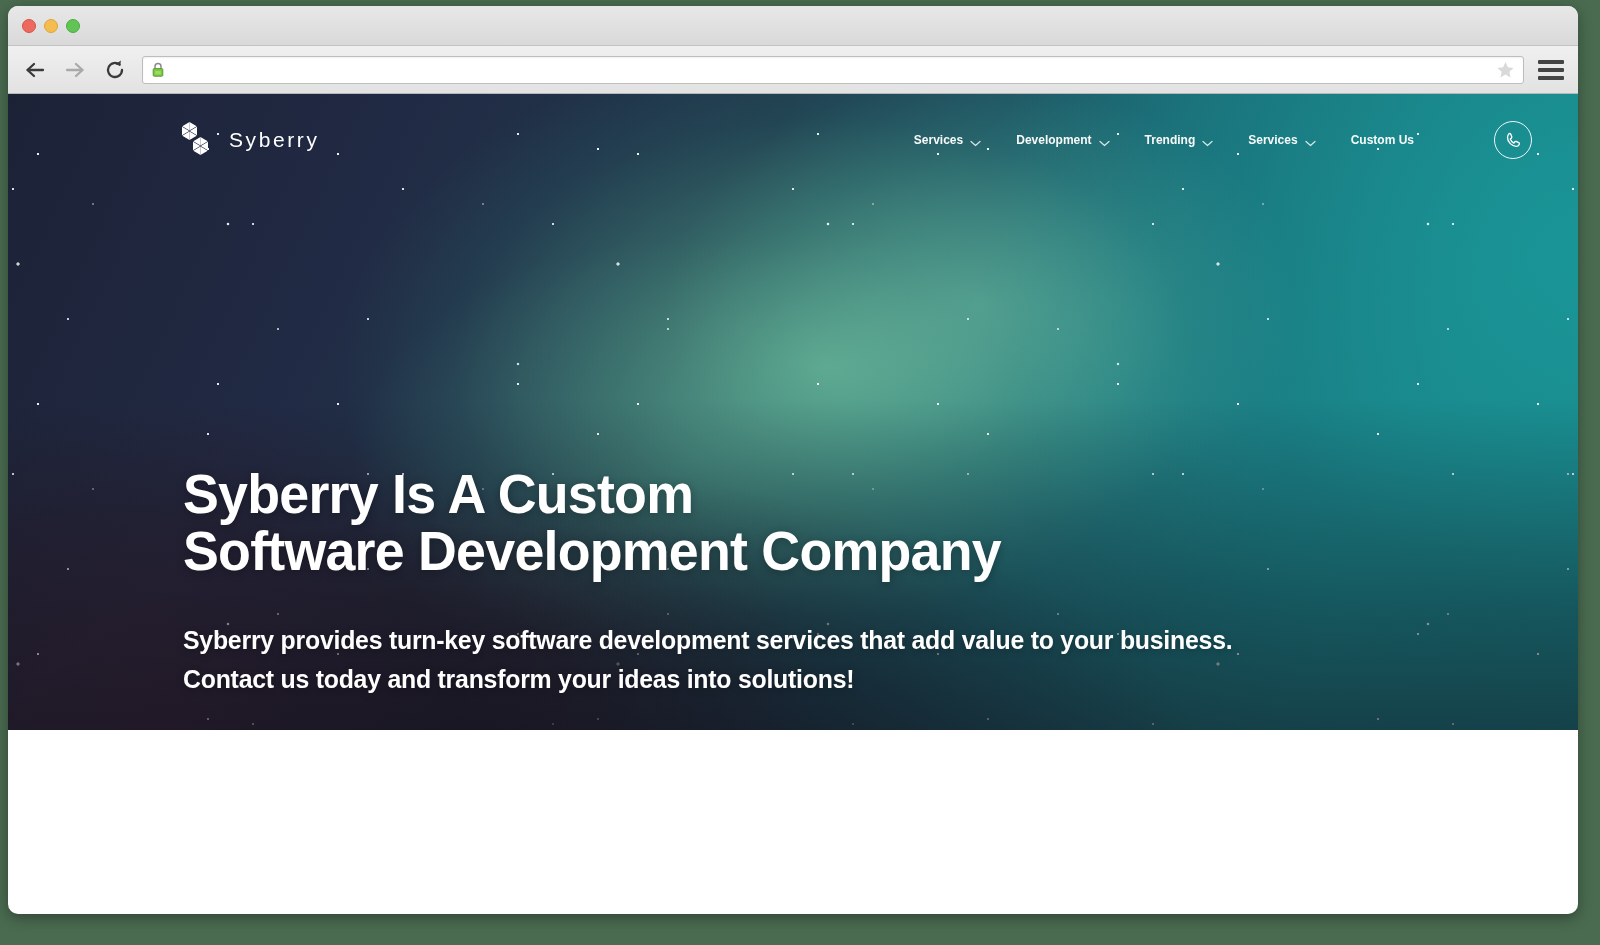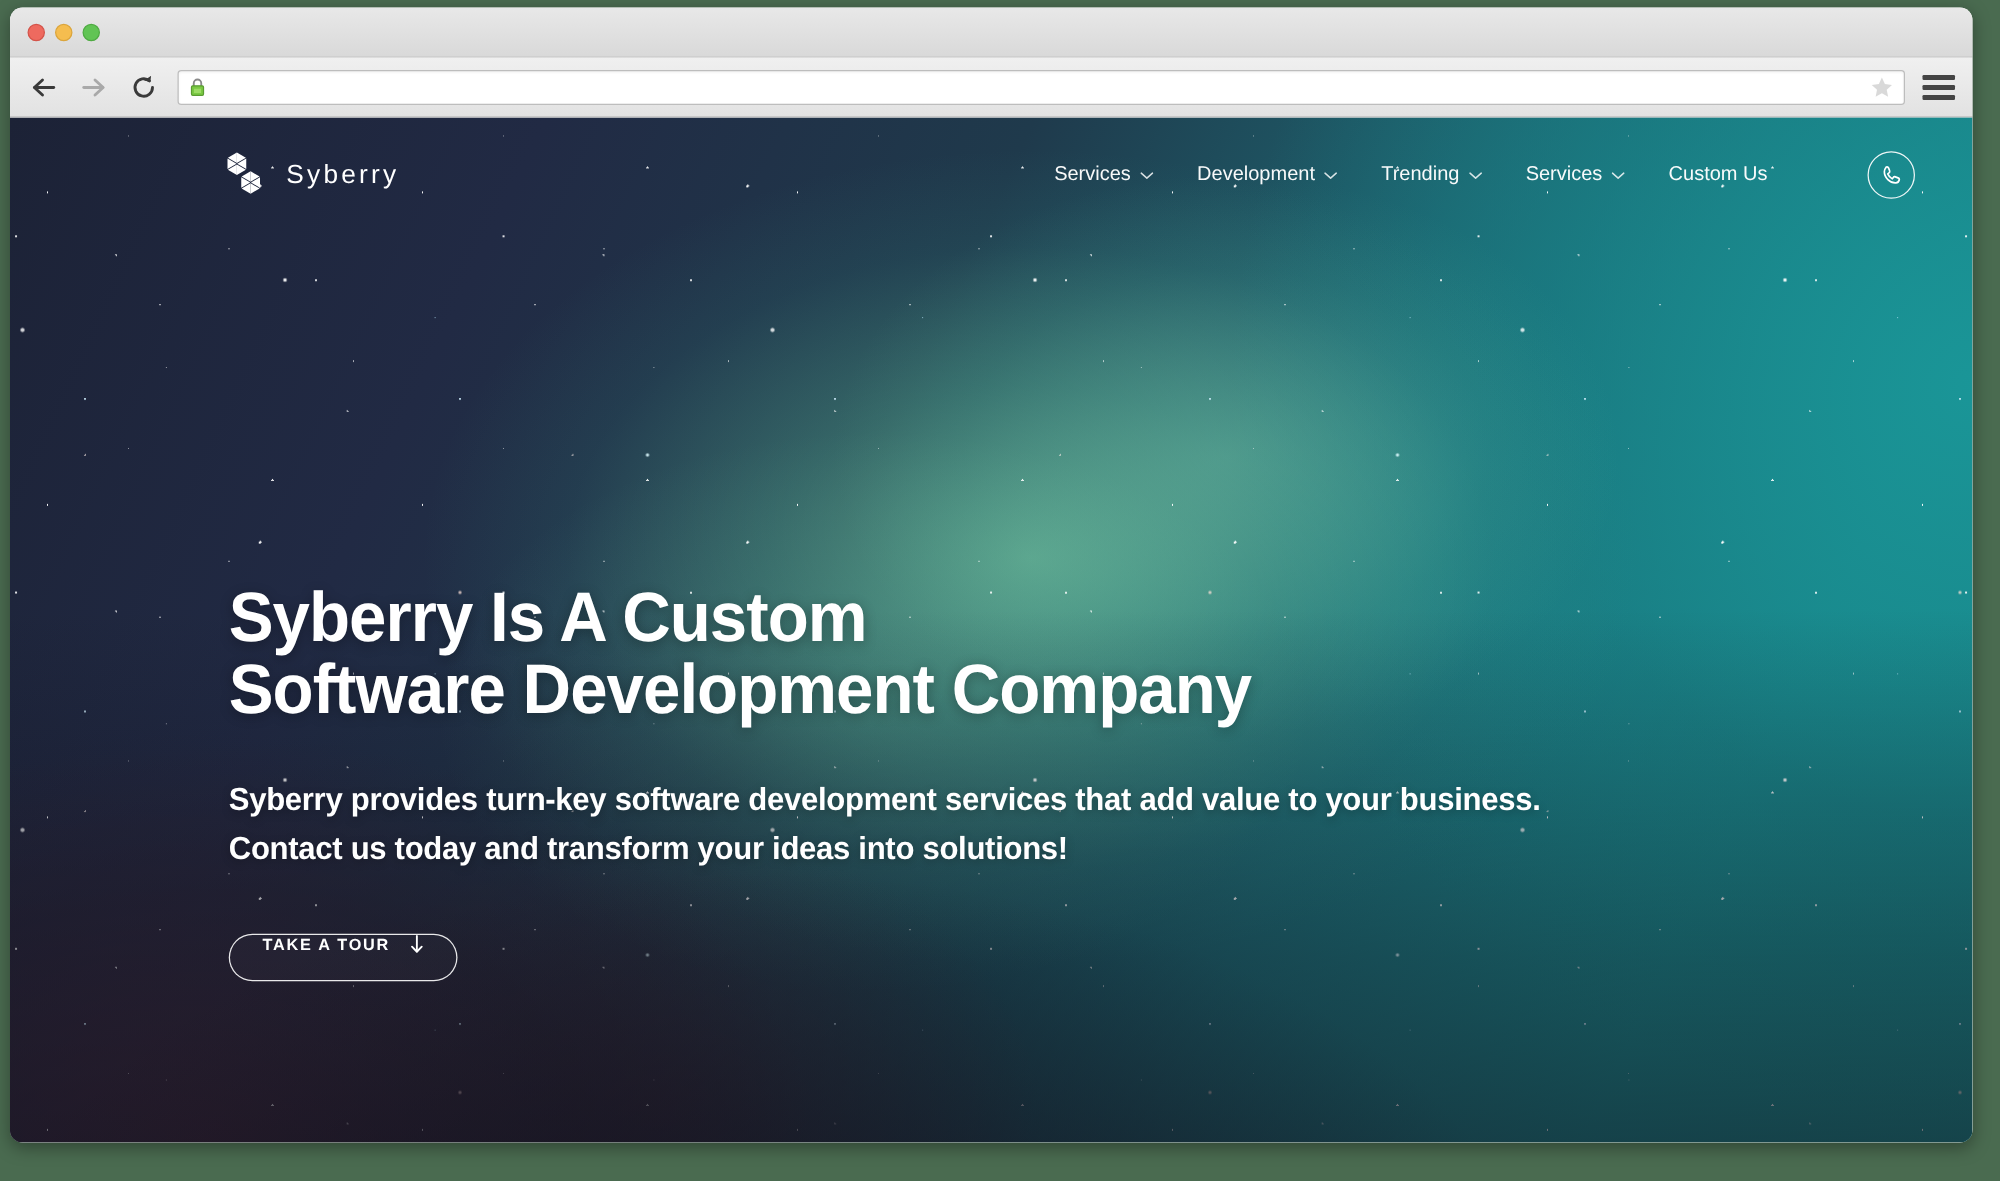--- a/index.html
+++ b/index.html
@@ -103,21 +103,21 @@
     display: block;
     height: 4px;
     background: #444;
     border-radius: 1px;
   }
 
   
   #page-content {
     position: relative;
     width: 100%;
-    height: 820px;
+    height: 636px;
     overflow: hidden;
   }
 
   
   #hero-bg {
     position: absolute;
     inset: 0;
     background:
       
       radial-gradient(ellipse 640px 430px at 52% 43%, rgba(126,214,170,0.58) 0%, rgba(96,190,156,0.34) 32%, rgba(60,150,140,0.12) 58%, rgba(0,0,0,0) 76%),
@@ -209,25 +209,25 @@
   }
 
   #main-nav {
     margin-left: auto;
     display: flex;
     align-items: center;
     gap: 35px;
   }
   .nav-item {
     display: flex;
-    align-items: center;
+    align-items: flex-end;
     gap: 7px;
     color: #ffffff;
-    font-size: 16px;
-    font-weight: 400;
+    font-size: 12px;
+    font-weight: 700;
     text-decoration: none;
     cursor: pointer;
     white-space: nowrap;
     opacity: 0.97;
   }
   .chev { display: block; opacity: 0.85; }
 
   #phone-button {
     margin-left: 45px;
     width: 38px; height: 38px;

